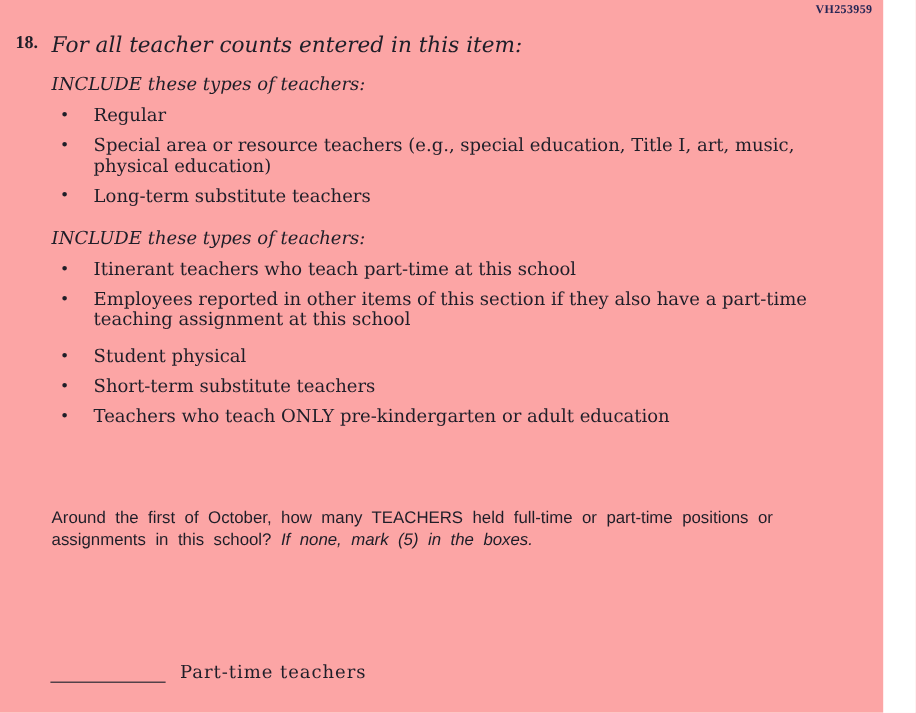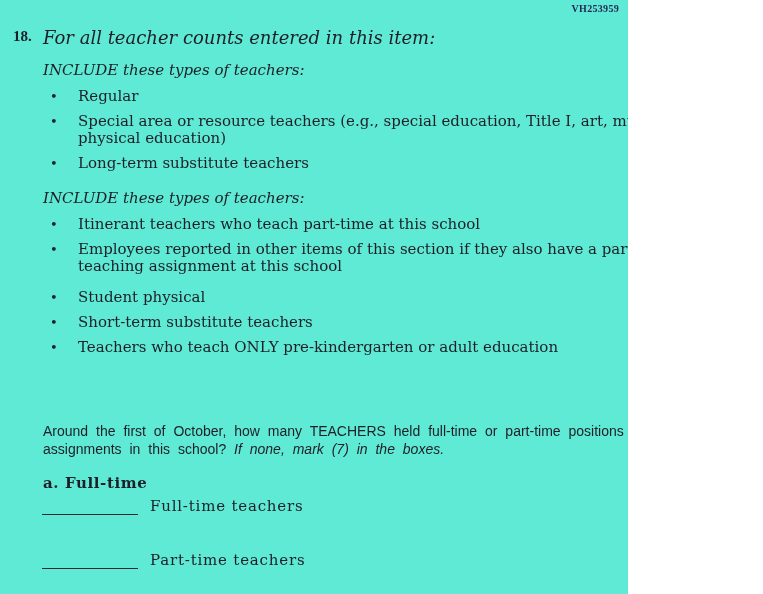--- a/index.html
+++ b/index.html
@@ -1,20 +1,20 @@
 <!DOCTYPE html>
 <html><head>
 <meta charset="utf-8">
 <style>
   html, body { margin: 0; padding: 0; background: #ffffff; }
   .page {
     position: relative;
-    width: 628px;
+    width: 736px;
     height: 594px;
-    background: #5eead4;
+    background: #fca5a5;
     overflow: hidden;
     font-family: "DejaVu Serif", serif;
     color: #1e1e28;
   }
   .form-code {
     position: absolute;
     top: 3px;
     right: 9px;
     font-size: 10px;
     letter-spacing: 0.3px;
@@ -159,26 +159,21 @@
       <span class="glyph">•</span>
       <span class="btext">Short-term substitute teachers</span>
     </div>
     <div class="bullet">
       <span class="glyph">•</span>
       <span class="btext">Teachers who teach ONLY pre-kindergarten or adult education</span>
     </div>
   </section>
 
   <div class="para"><span>Around the first of October, how many TEACHERS held full-time or part-time positions or
-assignments in this school? </span><span class="it">If none, mark (7) in the boxes.</span></div>
+assignments in this school? </span><span class="it">If none, mark (5) in the boxes.</span></div>
 
-  <div class="ans-label ans-label-a">a. Full-time</div>
-  <div class="ans-row ans-row-a">
-    <span class="blank"></span>
-    <span class="field-label">Full-time teachers</span>
-  </div>
 
   <div class="ans-row ans-row-b">
     <span class="blank"></span>
     <span class="field-label">Part-time teachers</span>
   </div>
 
 </div>
 
 </body></html>

